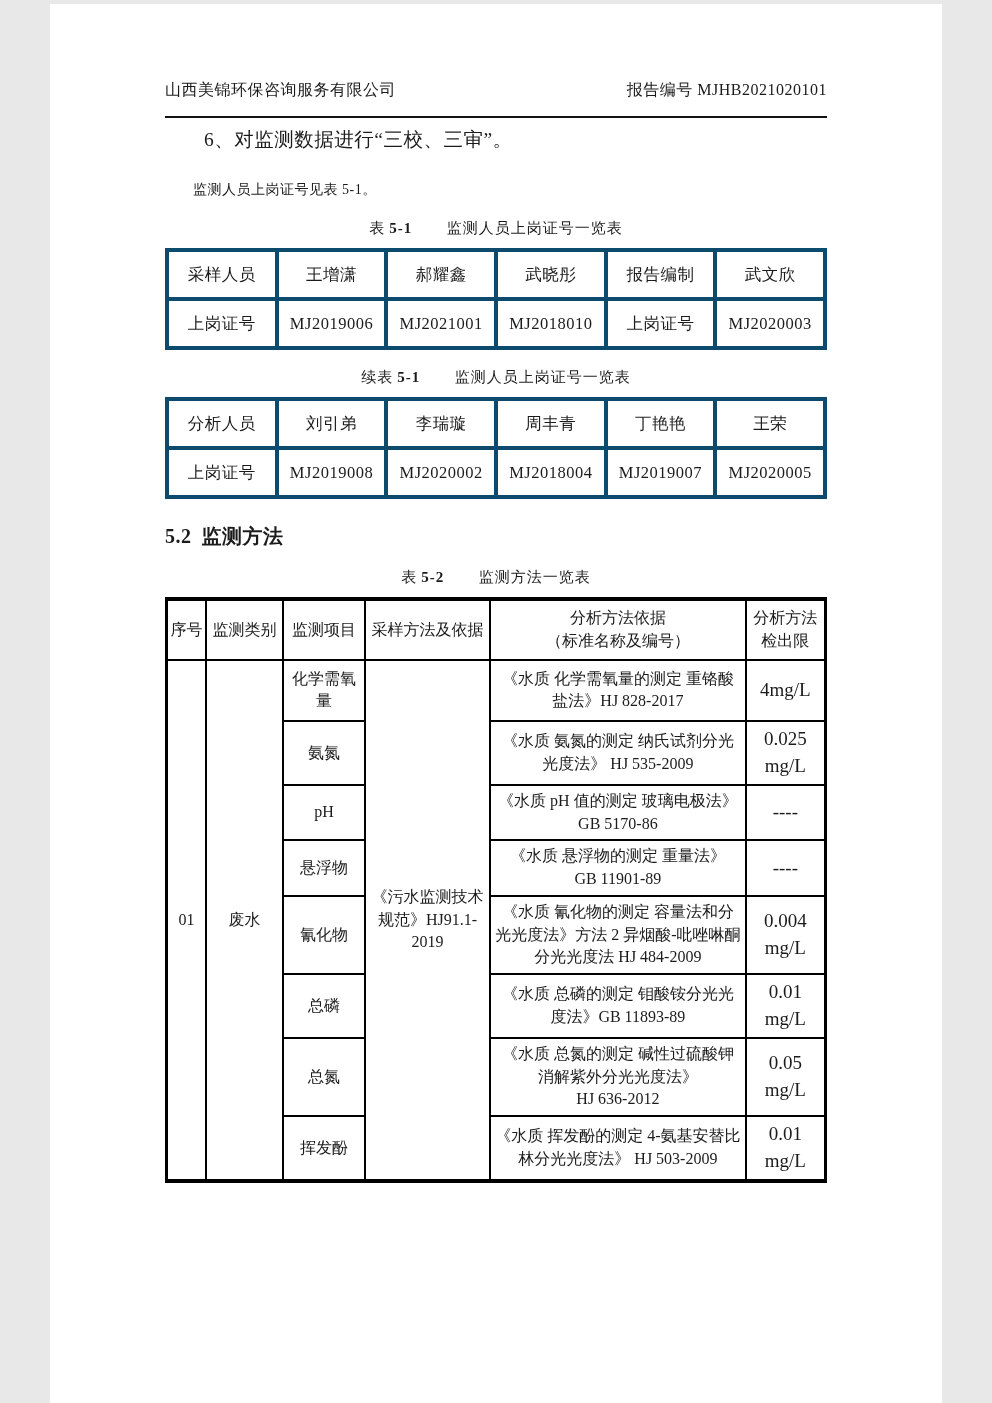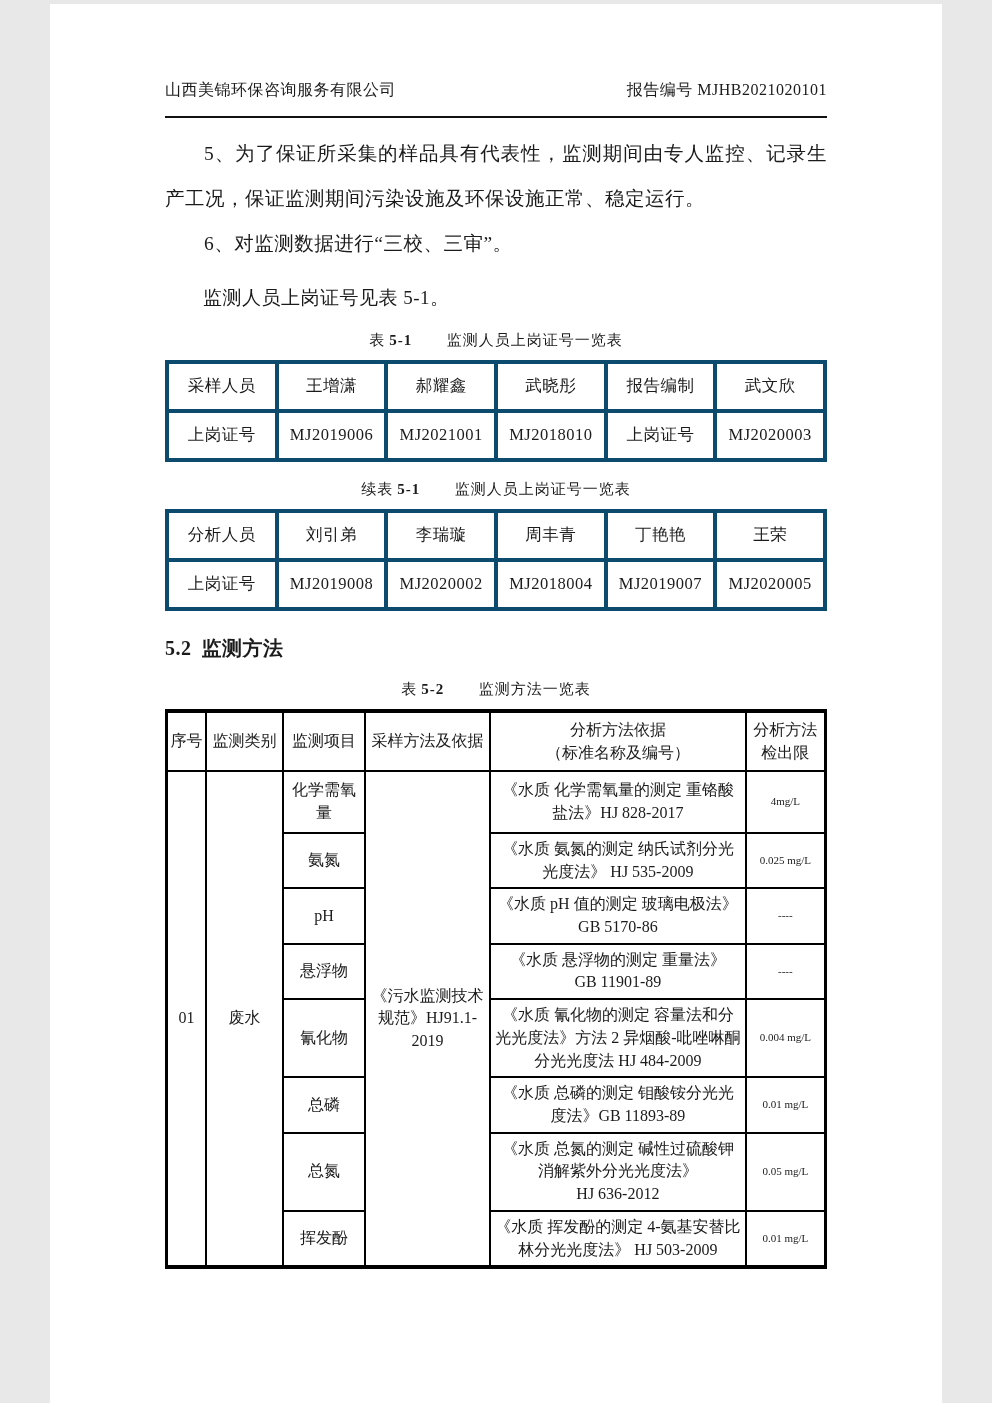--- a/index.html
+++ b/index.html
@@ -22,21 +22,21 @@
   .body-text{
     font-size:19.5px;line-height:2.3;text-align:justify;
     text-indent:2em;margin:14px 0 0 0;letter-spacing:.5px;
   }
   .body-text.tight{margin:0;}
   .section-heading{
     font-size:20px;font-weight:bold;margin:24px 0 0 0;letter-spacing:.5px;
   }
   .section-heading .num{margin-right:10px;}
   .intro-text{
-    font-size:19px;margin:16px 0 0 0;text-indent:2em;letter-spacing:.5px;line-height:1.6;
+    font-size:14px;margin:16px 0 0 0;text-indent:2em;letter-spacing:.5px;line-height:1.6;
   }
   .tbl-caption{
     text-align:center;font-size:15px;margin:18px 0 10px 0;letter-spacing:1px;
   }
   .tbl-caption .cap-num{font-weight:bold;margin-left:4px;}
   .tbl-caption .cap-title{margin-left:2.3em;}
   table{width:100%;border-collapse:collapse;table-layout:fixed;}
   
   table.personnel{
     border-top:4px solid #000;border-bottom:4px solid #000;
@@ -52,41 +52,40 @@
     border:3px solid #000;border-top-width:4px;border-bottom-width:4px;
   }
   table.methods th,table.methods td{
     border:2px solid #000;
     text-align:center;vertical-align:middle;
     font-size:16px;line-height:1.42;padding:4px 3px;
     font-weight:normal;word-break:break-word;
   }
   table.methods th{padding:6px 2px;}
   table.methods td.item-cell{padding:7px 7px;}
-  table.methods td.limit-cell{font-size:11px;}
+  table.methods td.limit-cell{font-size:19px;}
   .prewrap{white-space:pre-line;}
   col.c-seq{width:6.0%;}
   col.c-cat{width:11.7%;}
   col.c-item{width:12.4%;}
   col.c-samp{width:19.0%;}
   col.c-method{width:38.8%;}
   col.c-limit{width:12.1%;}
 </style>
 </head>
 <body>
 
 <div class="page">
 
   <div class="doc-header">
     <span>山西美锦环保咨询服务有限公司</span>
     <span>报告编号 MJHB2021020101</span>
   </div>
   <hr class="header-rule">
 
-  <p class="body-text">5、为了保证所采集的样品具有代表性，监测期间由专人监控、记录生产工况，保证监测期间污染设施及环保设施正常、稳定运行。</p>
   <p class="body-text tight">6、对监测数据进行“三校、三审”。</p>
 
   <p class="intro-text">监测人员上岗证号见表 5-1。</p>
 
   <div class="tbl-caption">
     <span>表</span><span class="cap-num">5-1</span><span class="cap-title">监测人员上岗证号一览表</span>
   </div>
 
   <table class="personnel">
     <tbody>

